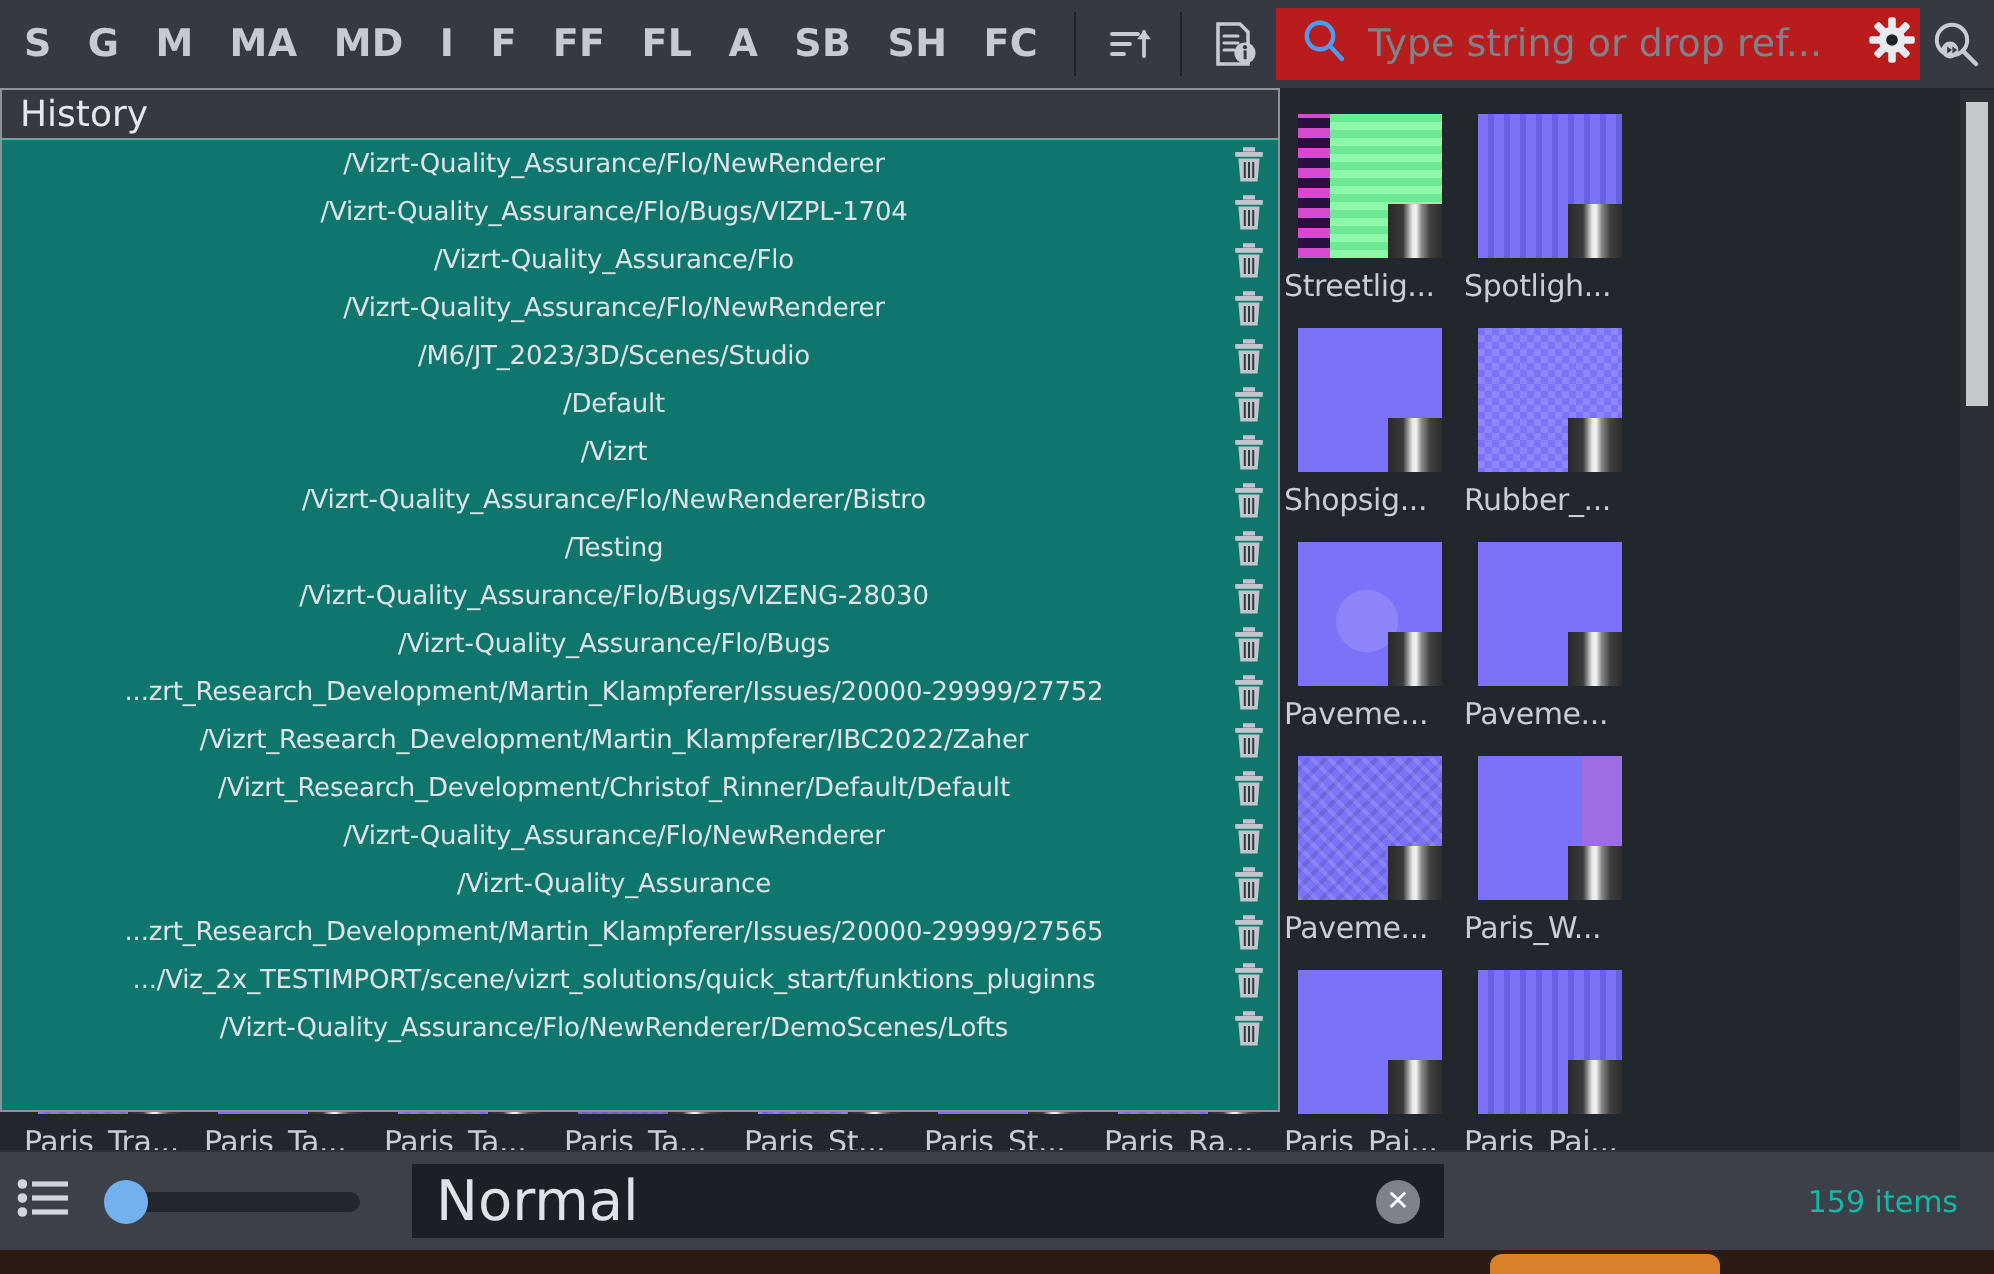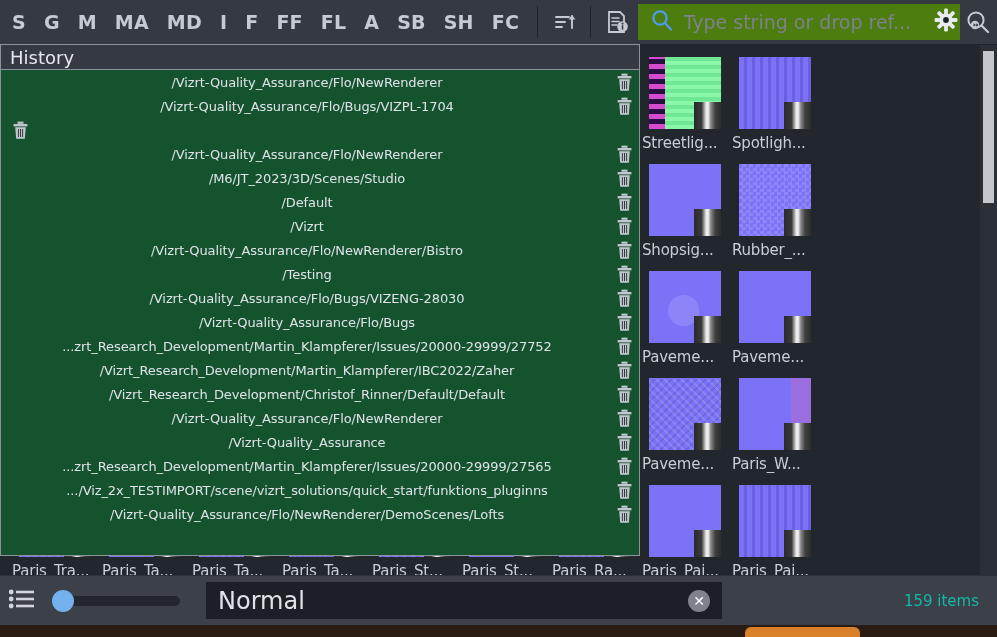--- a/index.html
+++ b/index.html
@@ -26,21 +26,21 @@
   .tbtn:first-child { padding-left: 12px; }
   .tdiv { width: 1px; height: 32px; background: #20232a; margin: 0 9px; }
   .icobtn {
     width: 38px; height: 45px; display: flex; align-items: center;
     justify-content: center; cursor: default;
   }
   .icobtn svg { display: block; }
 
   #searchbox {
     position: relative; height: 36px; flex: 0 0 auto; width: 322px;
-    background: #4d7c0f; display: flex; align-items: center;
+    background: #b91c1c; display: flex; align-items: center;
     margin-left: 4px;
   }
   #searchbox .mag { margin: 0 10px 0 12px; flex: 0 0 auto; }
   #search-input {
     flex: 1 1 auto; background: transparent; border: 0; outline: none;
     color: #d9dde3; font-size: 19px;
     font-family: "DejaVu Sans", "Liberation Sans", sans-serif;
   }
   #search-input::placeholder { color: #7d828b; }
   #gear { flex: 0 0 auto; margin: 0 12px 0 6px; }
@@ -114,21 +114,21 @@
     background: #2b2f36;
   }
   #grid-scroll .thumbbar {
     position: absolute; left: 3px; top: 6px; width: 11px; height: 152px;
     background: #c4c7cb;
   }
 
   
   #history {
     position: absolute; left: 0; top: 44px; width: 640px; height: 512px;
-    background: #14532d; border: 1px solid #8e939b;
+    background: #0f766e; border: 1px solid #8e939b;
     z-index: 20; display: flex; flex-direction: column;
   }
   #history-header {
     height: 25px; flex: 0 0 auto; background: #353a42;
     color: #e4e7ec; font-size: 18px; line-height: 25px;
     padding-left: 9px; border-bottom: 1px solid #8e939b;
   }
   #history-list { flex: 1 1 auto; overflow: hidden; }
   .hrow {
     height: 24px; display: flex; align-items: center;
@@ -153,21 +153,21 @@
     border-radius: 5px; margin-right: 26px; flex: 0 0 auto;
   }
   #zoomslider .knob {
     position: absolute; left: 0px; top: -6px; width: 22px; height: 22px;
     border-radius: 50%; background: #73b1ee;
   }
   #filterfield {
     position: relative; width: 516px; height: 37px; background: #1c1f25;
     display: flex; align-items: center; flex: 0 0 auto;
   }
-  #filterfield .fv { color: #dfe3e9; font-size: 24px; padding-left: 12px; flex: 1 1 auto; }
+  #filterfield .fv { color: #dfe3e9; font-size: 28px; padding-left: 12px; flex: 1 1 auto; }
   #clearbtn {
     width: 22px; height: 22px; border-radius: 50%; background: #7e838b;
     margin-right: 12px; display: flex; align-items: center;
     justify-content: center; color: #fff; font-size: 14px;
     font-weight: bold; line-height: 1; flex: 0 0 auto;
   }
   #itemcount {
     margin-left: auto; margin-right: 18px; color: #14b8a6; font-size: 15px;
   }
 
@@ -620,20 +620,21 @@
               <path d="M3.2 6.2 h10.6 l-1 11.6 h-8.6 z" fill="#c2c6cc"></path>
               <g stroke="#33373e" stroke-width="1">
                 <line x1="6.4" y1="8" x2="6.4" y2="16"></line>
                 <line x1="8.5" y1="8" x2="8.5" y2="16"></line>
                 <line x1="10.6" y1="8" x2="10.6" y2="16"></line>
               </g>
             </svg>
           </span>
         </div>
         <div class="hrow">
+          <span class="htext">/Vizrt-Quality_Assurance/Flo</span>
           <span class="trash">
             <svg width="17" height="19" viewBox="0 0 17 19">
               <rect x="5.5" y="0.6" width="6" height="2.2" fill="#c2c6cc"></rect>
               <rect x="1.6" y="3" width="13.8" height="2.4" fill="#c2c6cc"></rect>
               <path d="M3.2 6.2 h10.6 l-1 11.6 h-8.6 z" fill="#c2c6cc"></path>
               <g stroke="#33373e" stroke-width="1">
                 <line x1="6.4" y1="8" x2="6.4" y2="16"></line>
                 <line x1="8.5" y1="8" x2="8.5" y2="16"></line>
                 <line x1="10.6" y1="8" x2="10.6" y2="16"></line>
               </g>

